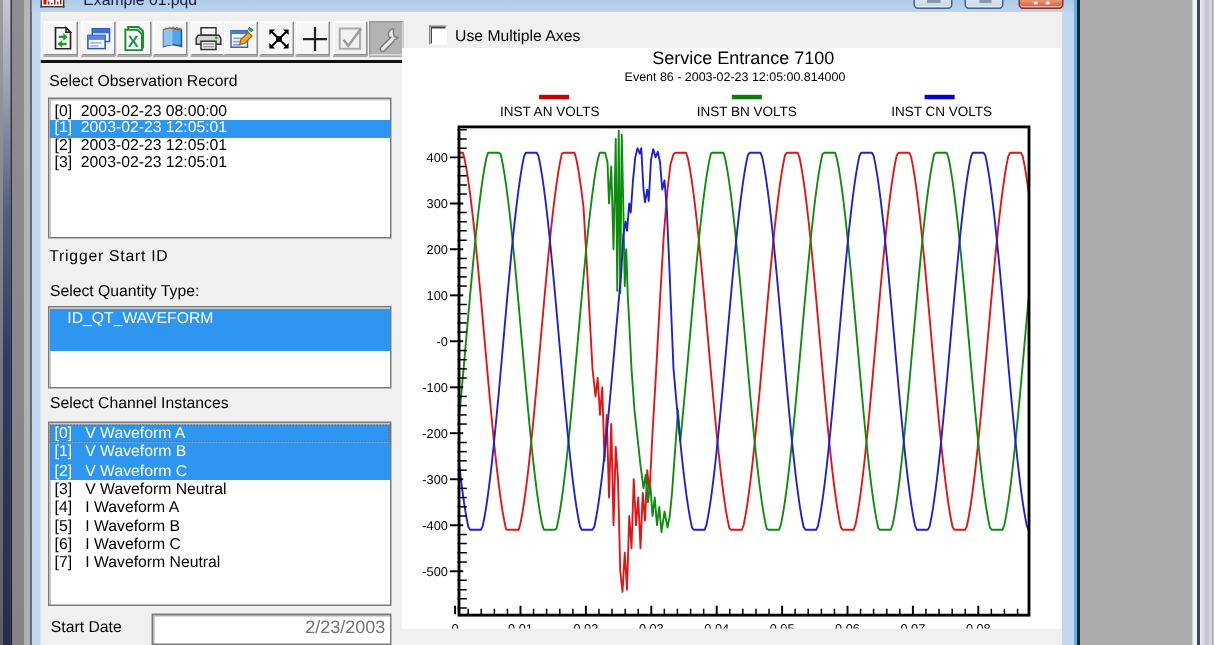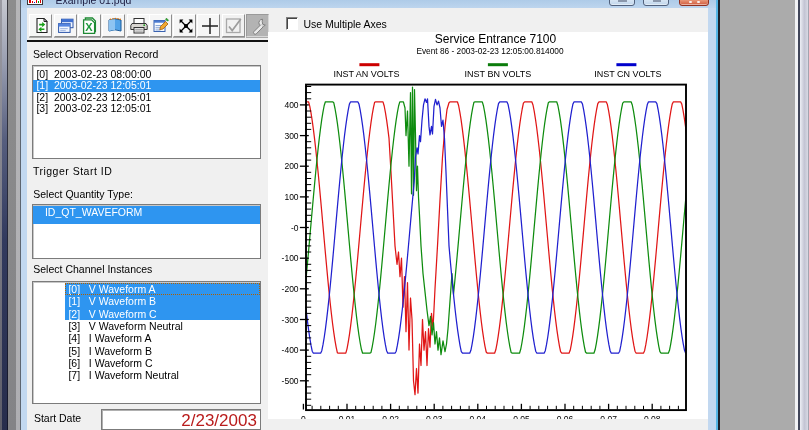--- a/index.html
+++ b/index.html
@@ -47,36 +47,36 @@
 #blackline { left:0; top:32.1px; width:681.1px; height:1.7px; background:#111; }
 
 .lab { position:absolute; font-size:10.5px; color:#000; white-space:nowrap; }
 .box { position:absolute; background:#fff; border:1px solid #7b7b7b;
   box-shadow:inset 1px 1px 0 #c8c8c8; overflow:hidden; }
 .row { position:relative; font-size:10.5px; color:#000; white-space:nowrap; padding-left:3.5px; }
 .sel { background:#2e95f0; color:#fff; }
 #list1 { left:4.5px; top:56.4px; width:229px; height:94px; padding-top:3.6px; }
 #list1 .row { height:11.3px; line-height:11.4px; }
 #list2 { left:4.5px; top:195.4px; width:229px; height:55.5px; padding-top:1px; }
-#list2 .row { height:18px; line-height:12px;padding-left:12px; }
-#list3 { left:4.5px; top:272.4px; width:229px; height:123.5px; padding-top:1.6px;padding-left:32px; }
+#list2 .row { height:28px; line-height:12px;padding-left:12px; }
+#list3 { left:4.5px; top:272.4px; width:229px; height:123.5px; padding-top:1.6px; }
 #list3 .row { height:12.3px; line-height:12.4px; }
 #focusrow { outline:1px dotted #b06000; outline-offset:-1px; }
 
 #combo { left:110.5px; top:154px; width:123px; height:17.5px; background:#fff;
   border:1px solid #7b7b7b; box-shadow:inset 1px 1px 0 #b0b0b0; }
 #combotext { position:absolute; left:4px; top:2px; font-size:10.5px; letter-spacing:0.5px; color:#000; }
 #combobtn { position:absolute; right:0.5px; top:0.5px; width:15.5px; height:14.5px; background:#d6d3ce;
   border:1px solid; border-color:#f4f2ef #6b6b6b #6b6b6b #f4f2ef; }
 #combobtn span { position:absolute; left:3.5px; top:4.5px; width:0; height:0;
   border:4px solid transparent; border-top:5px solid #000; border-bottom:none; }
 
 #datebox { left:74px; top:401.3px; width:160px; height:21px; background:#fff;
   border:1px solid #7b7b7b; box-shadow:inset 1px 1px 0 #b0b0b0; }
-#datetext { position:absolute; right:3.5px; top:0.8px; font-size:17px; color:#b91c1c; }
+#datetext { position:absolute; right:3.5px; top:0.8px; font-size:12px; color:#737373; }
 
 #chartbg { left:241px; top:24px; width:440.1px; height:387px; background:#fff; }
 #chartsvg { position:absolute; left:-268.4px; top:-43px; }
 text { font-family:"Liberation Sans", sans-serif; }
 .ticks line { stroke:#000; stroke-width:1.3; }
 .minor line { stroke:#000; stroke-width:1; }
 .ylab text { font-size:8.5px; text-anchor:end; fill:#000; }
 .xlab text { font-size:8.5px; text-anchor:middle; fill:#000; }
 .leg text { font-size:9px; text-anchor:middle; fill:#000; }
 </style>

